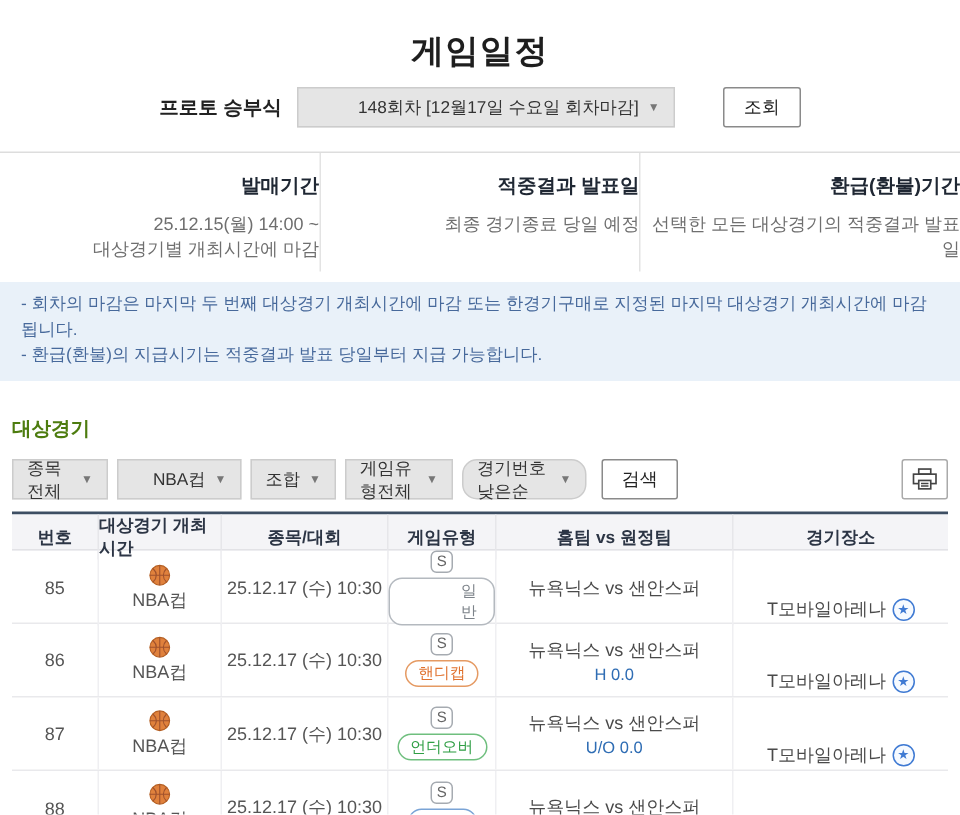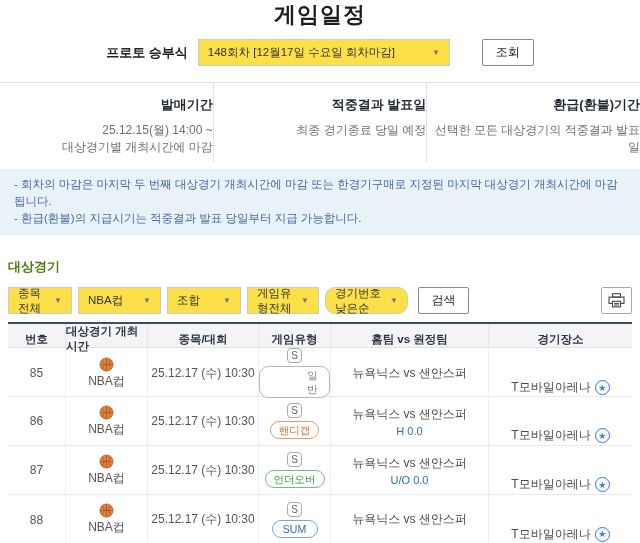--- a/index.html
+++ b/index.html
@@ -1,24 +1,24 @@
 <!DOCTYPE html>
 <html><head>
 <meta charset="utf-8">
 <style>
   * { margin:0; padding:0; box-sizing:border-box; }
   html,body { width:640px; height:543px; background:#fff; overflow:hidden;
     font-family:"Liberation Sans","DejaVu Sans",sans-serif; }
   .page { width:640px; height:543px; position:relative; }
 
   
-  .page-title { text-align:center; font-size:22px; font-weight:bold; color:#1e1e1e; padding-top:0; letter-spacing:1px; }
+  .page-title { text-align:center; font-size:22px; font-weight:bold; color:#1e1e1e; padding-top:19px; letter-spacing:1px; }
   .round-bar { display:flex; justify-content:center; align-items:center; margin-top:9px; gap:10px; }
   .round-label { font-size:13px; font-weight:bold; color:#222; }
-  .sel { display:flex; justify-content:space-between; align-items:center; background:#fde047;
+  .sel { display:flex; justify-content:flex-end; align-items:center; background:#e5e5e5;
     border:1px solid #ccc; height:27px; padding:0 9px; font-size:11.5px; color:#333; cursor:pointer; }
   .round-sel { width:252px; }
   .arrow { font-size:8px; color:#777; margin-left:6px; }
   .btn { background:#fff; border:1px solid #8a8a8a; border-radius:2px; height:27px; padding:2px 13px;
     font-size:12px; color:#222; margin-left:22px; cursor:pointer; font-family:inherit; }
 
   
   .info-wrap { display:flex; border-top:1px solid #ddd; margin-top:16px; height:80px; }
   .info-col { flex:1; text-align:right; padding-top:13px; }
   .info-col + .info-col { border-left:1px solid #e3e3e3; }
@@ -28,21 +28,21 @@
 
   
   .notice { background:#e9f1f9; margin-top:7px; padding:7px 14px 8px; }
   .nline { font-size:11.5px; color:#47699b; line-height:17px; }
 
   
   .section-title { font-size:13px; font-weight:bold; color:#4d7c0f; margin:23px 0 0 8px; }
   .filter-bar { display:flex; align-items:center; margin:11px 8px 0; }
   .f-sel1 { width:64px; margin-right:6px; }
   .f-sel2 { width:83px; margin-right:6px; }
-  .f-sel3 { width:74px; margin-right:6px; }
+  .f-sel3 { width:57px; margin-right:6px; }
   .f-sel4 { width:72px; margin-right:6px; }
   .f-sel5 { width:83px; margin-right:10px;border-radius:10px; }
   .search-btn { margin-left:0; width:51px; padding:0; text-align:center; }
   .print-btn { margin-left:auto; width:31px; height:27px; border:1px solid #aaa; border-radius:2px;
     background:#fff; display:flex; align-items:center; justify-content:center; cursor:pointer; }
 
   
   .gtable { margin:8px 8px 0; border-top:2px solid #3d4e63; border-bottom:1px solid #e2e2e6; }
   .thead, .trow { display:grid; grid-template-columns:57px 82px 111px 72px 158px 1fr; }
   .thead { background:#f4f4f7; border-bottom:1px solid #e2e2e6; height:24px; }

